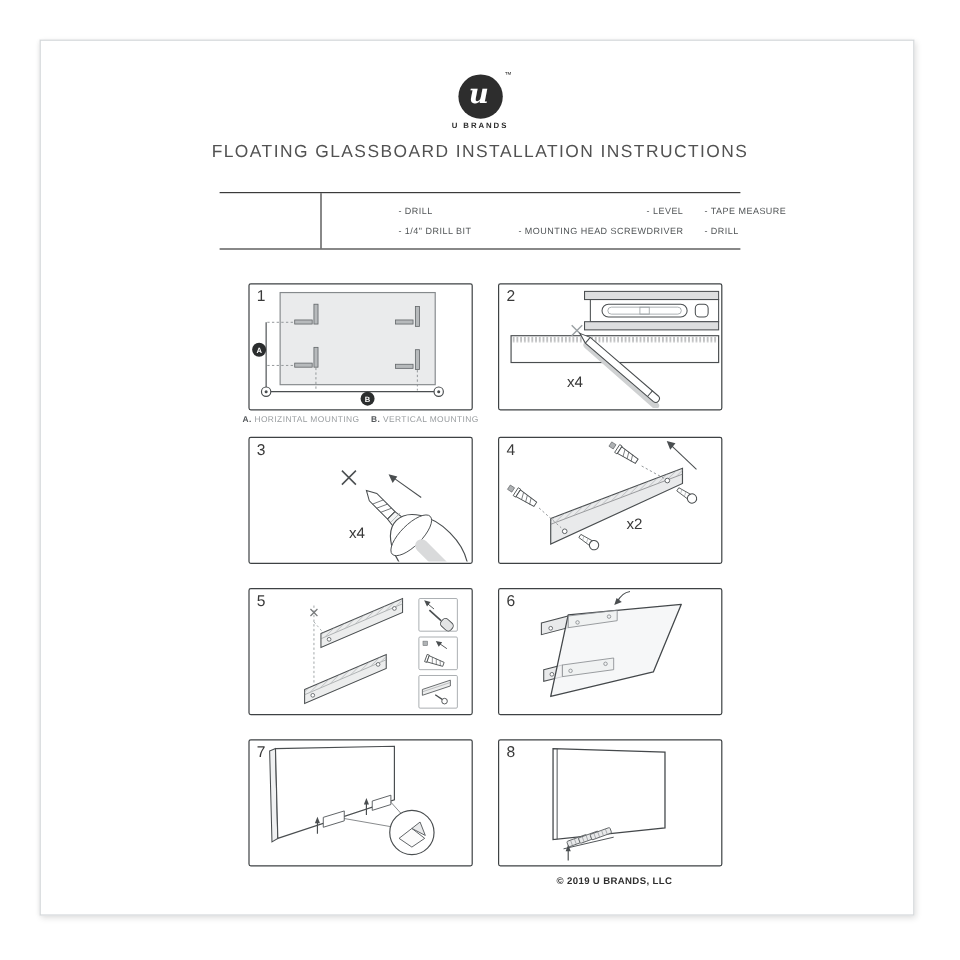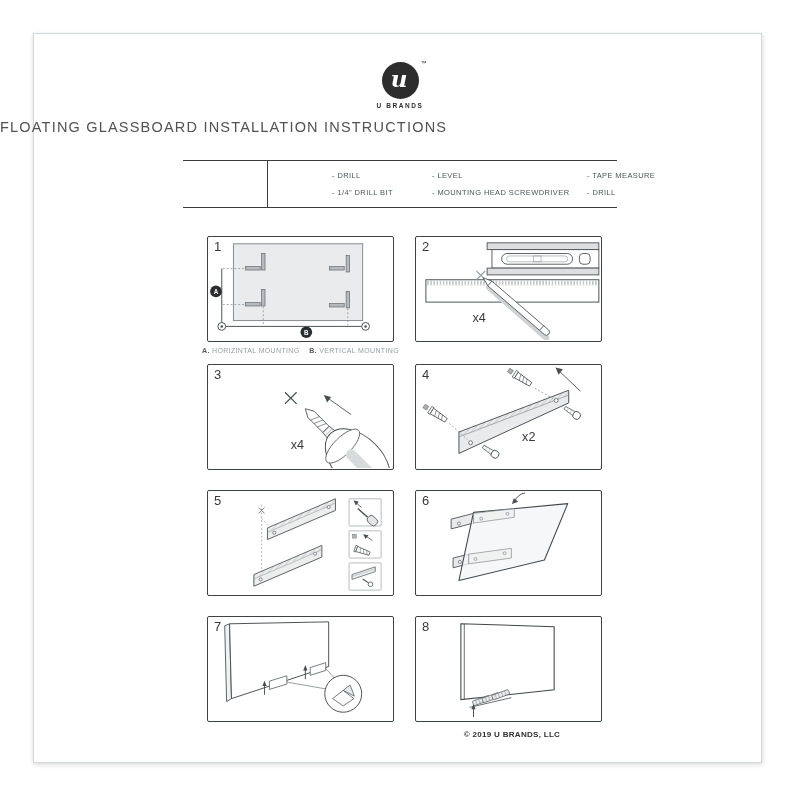--- a/index.html
+++ b/index.html
@@ -14,32 +14,32 @@
   .logo { position:absolute; left:0; top:62px; width:800px; text-align:center; }
   .logo-mark { position:relative; display:inline-block; }
   .logo-circle { width:37px; height:37px; border-radius:50%; background:#2d2d2d;
                  display:flex; align-items:center; justify-content:center; }
   .logo-u { color:#fff; font-family:"DejaVu Serif", serif; font-style:italic;
             font-weight:bold; font-size:23px; line-height:1; transform:translate(-1px,-2px); }
   .logo-tm { position:absolute; right:-8px; top:-2px; font-size:6px; color:#2d2d2d; }
   .logo-name { margin-top:3px; font-size:6.5px; font-weight:bold; letter-spacing:1.6px; color:#2d2d2d; }
 
   
-  .title { position:absolute; left:0; top:119px; width:800px; text-align:left;
+  .title { position:absolute; left:0; top:119px; width:800px; text-align:center;
            font-size:14.5px; letter-spacing:1.2px; color:#525252; white-space:nowrap; }
 
   
   .tools { position:absolute; left:183px; top:160px; width:434px; height:48px;
            border-top:1.5px solid #3b3b3b; border-bottom:1.5px solid #3b3b3b; box-sizing:border-box; }
   .tools-label { position:absolute; left:15px; top:0; height:100%; display:flex; align-items:center;
                  font-size:8px; font-weight:bold; letter-spacing:.6px; color:#3b3b3b; }
   .tools-divider { position:absolute; left:84px; top:0; bottom:0; width:1px; background:#3b3b3b; }
   .tool-col { position:absolute; top:6px; font-size:7.5px; letter-spacing:.4px; color:#505456; }
   .tool-col div { height:17px; line-height:17px; white-space:nowrap;margin-left:42px; }
-  .tc1 { left:107px; } .tc2 { left:207px; } .tc3 { left:362px; }
+  .tc1 { left:107px; } .tc2 { left:207px;text-align:right; } .tc3 { left:362px; }
 
   
   .panel { position:absolute; width:187px; height:106px; border:1.5px solid #3e4244;
            border-radius:2px; background:#fff; box-sizing:border-box; }
   .panel svg { position:absolute; left:0; top:0; width:184px; height:103px; }
   .step-num { position:absolute; left:6px; top:2px; font-size:13px; color:#3a3a3a; z-index:2; }
   #p1 { left:207px; top:236px; } #p2 { left:415px; top:236px; }
   #p3 { left:207px; top:364px; } #p4 { left:415px; top:364px; }
   #p5 { left:207px; top:490px; } #p6 { left:415px; top:490px; }
   #p7 { left:207px; top:616px; } #p8 { left:415px; top:616px; }

